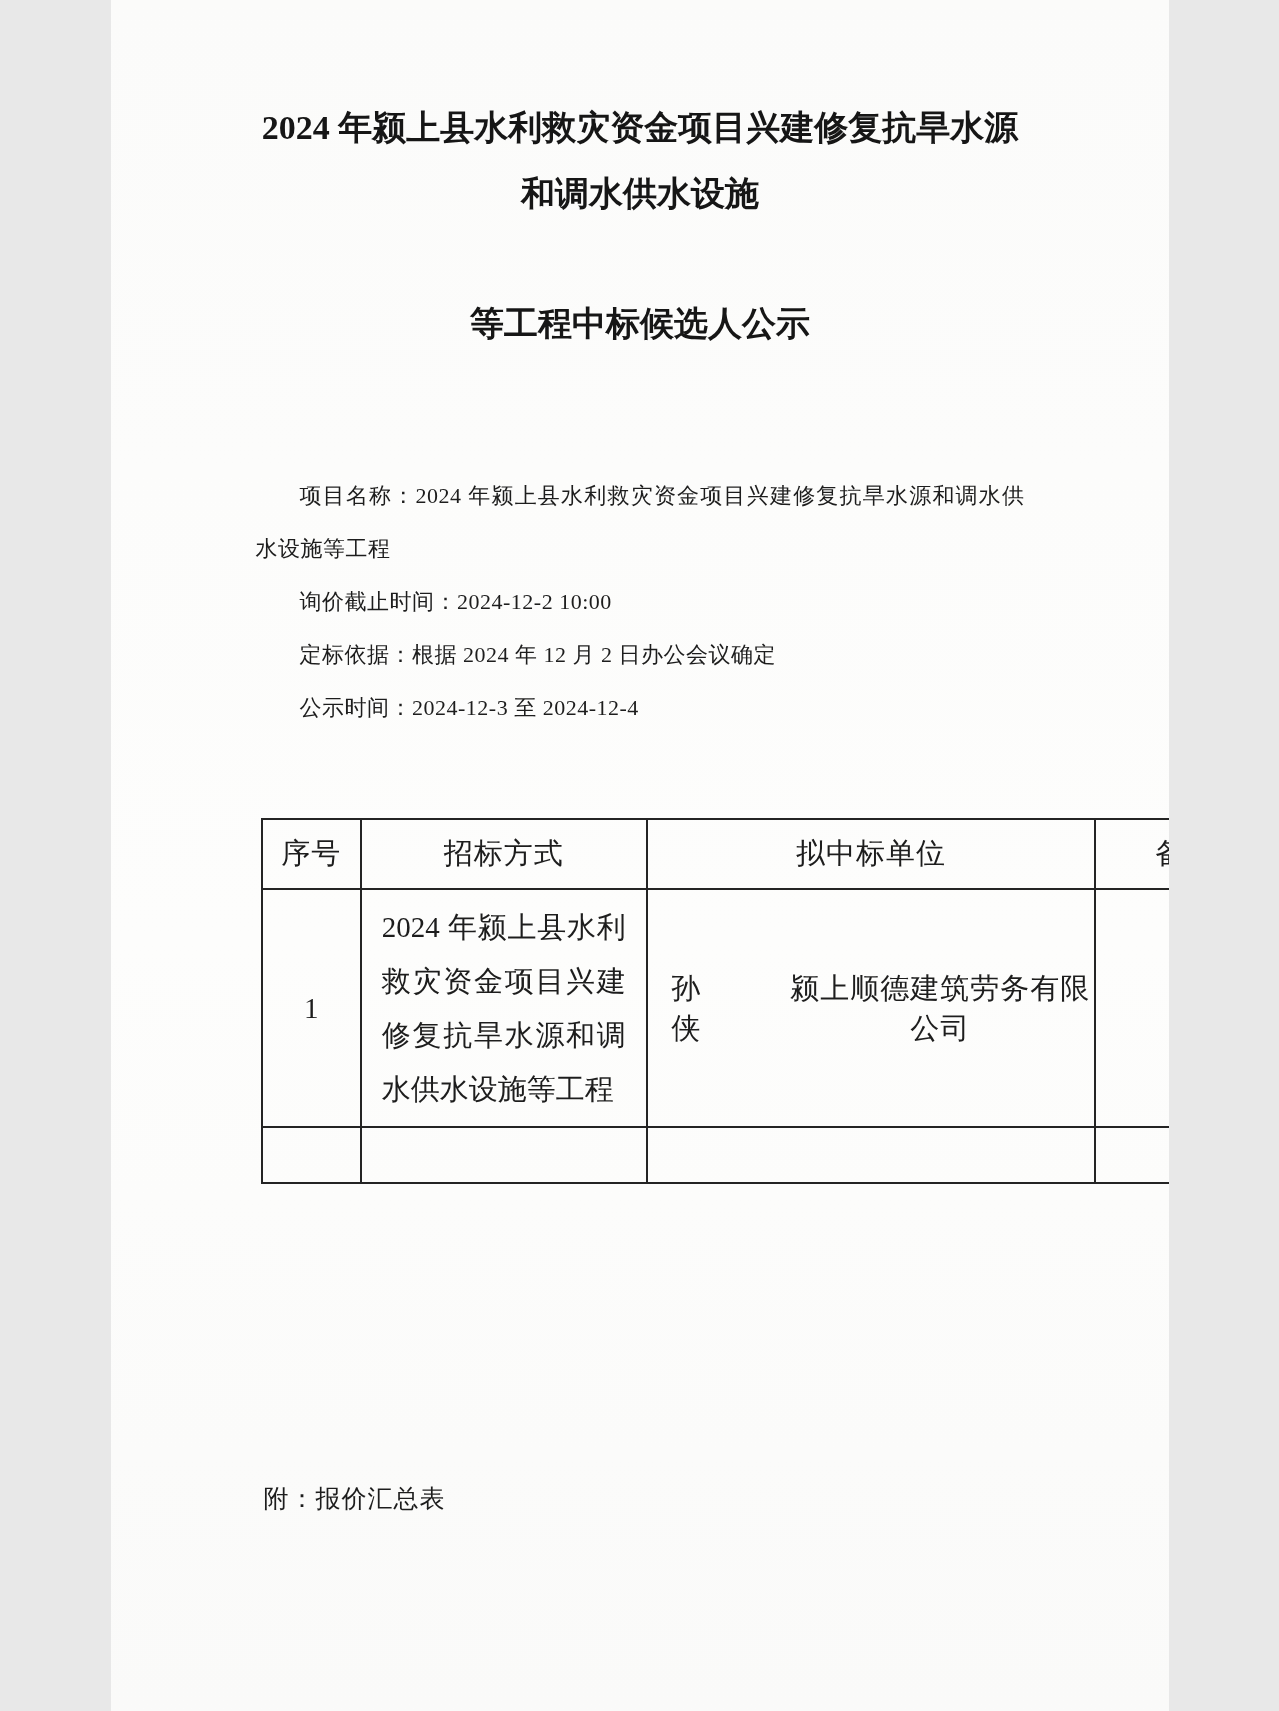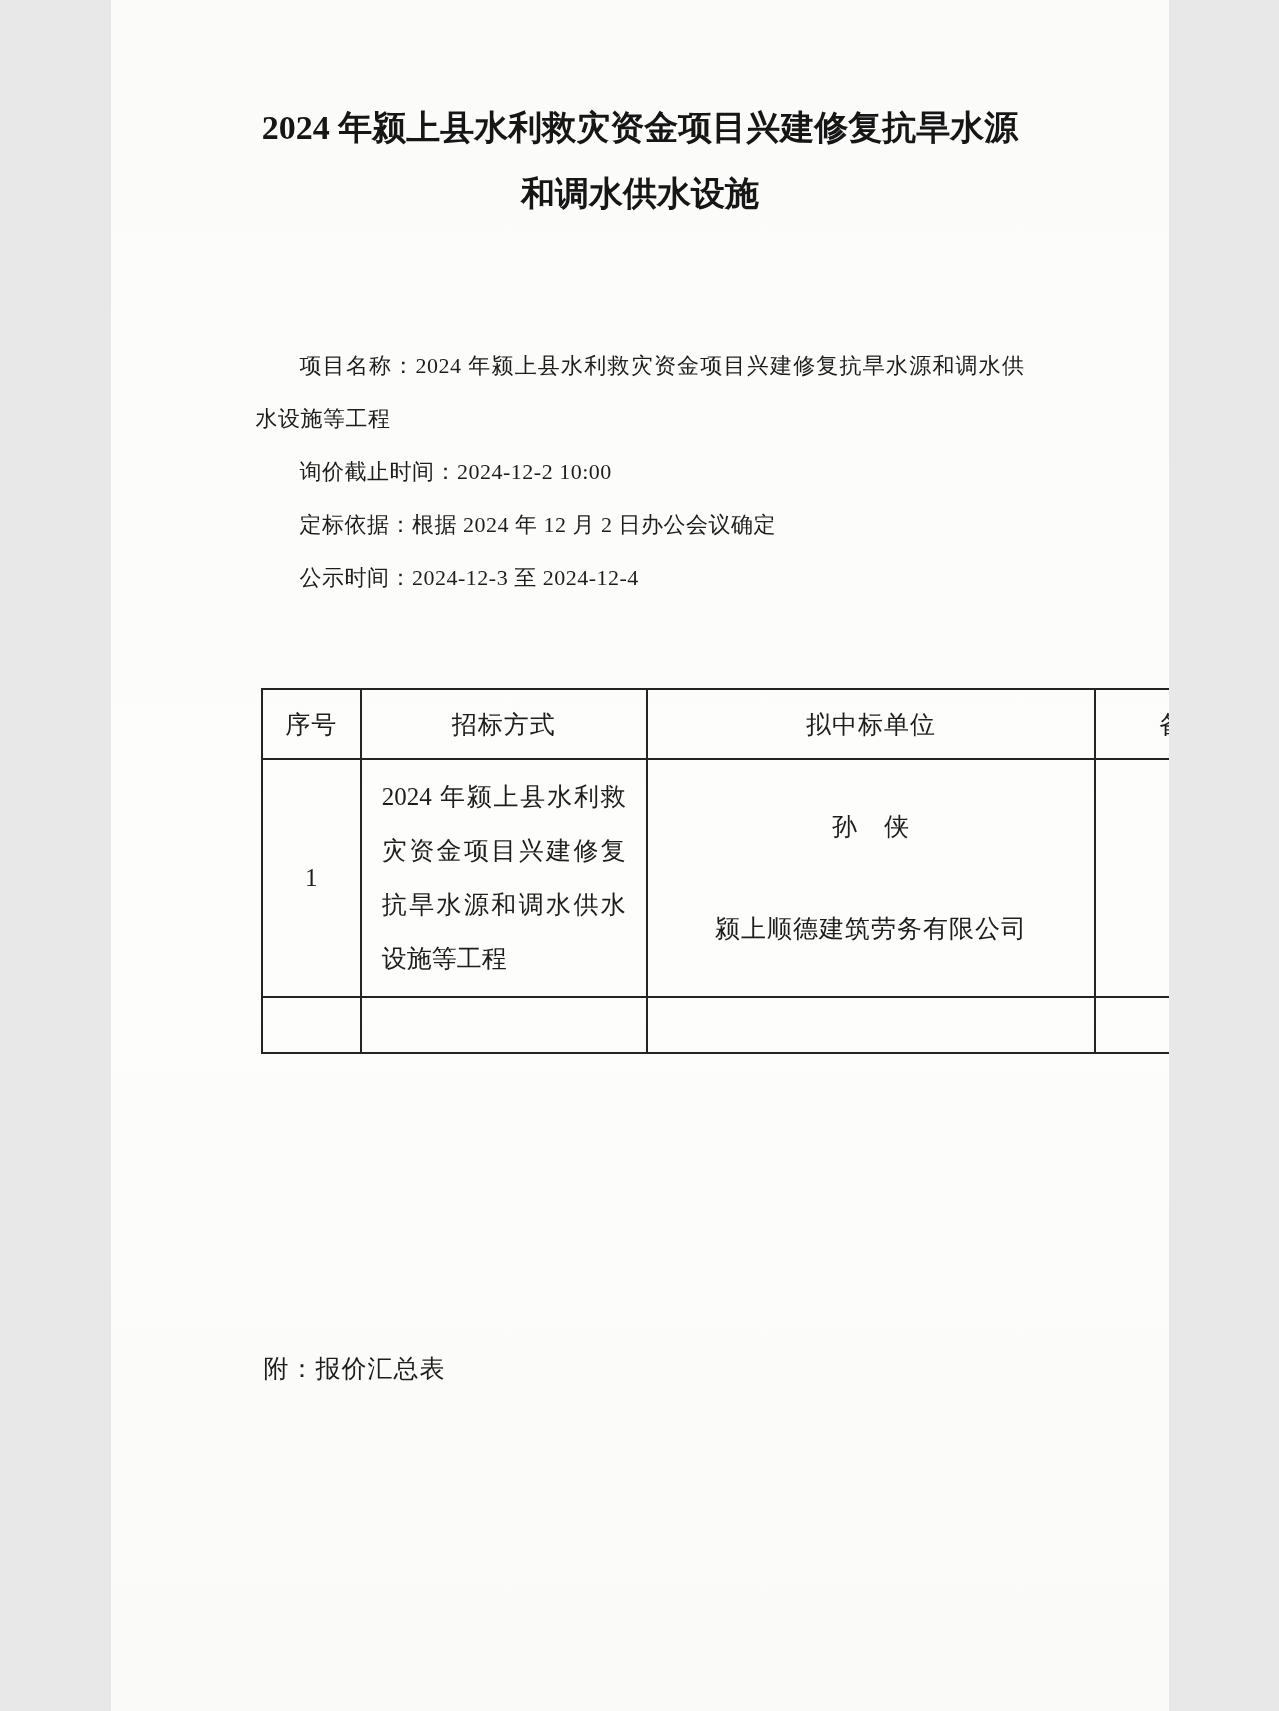--- a/index.html
+++ b/index.html
@@ -46,21 +46,21 @@
     text-align: justify;
   }
 
   
   table.bid-table {
     border-collapse: collapse;
     table-layout: fixed;
     width: 1016px;
     margin-left: 5px;
     margin-top: 84px;
-    font-size: 25px;
+    font-size: 29px;
     color: #1d1d1d;
   }
   table.bid-table col.c-no      { width: 9.8%; }
   table.bid-table col.c-section { width: 28.2%; }
   table.bid-table col.c-winner  { width: 44.2%; }
   table.bid-table col.c-remark  { width: 17.8%; }
 
   table.bid-table th,
   table.bid-table td {
     border: 2px solid #242424;
@@ -78,21 +78,21 @@
   td.cell-no, td.cell-remark { text-align: center; }
 
   td.cell-section {
     padding: 10px 20px;
     text-align: justify;
     line-height: 54px;
   }
 
   td.cell-winner .winner-wrap {
     display: flex;
-    flex-direction: column;
+    flex-direction: row;
     align-items: center;
     justify-content: center;
     gap: 62px;
     height: 100%;
   }
   td.cell-winner .winner-line {
     line-height: 40px;
     letter-spacing: 1px;
     text-align: center;
   }
@@ -118,20 +118,21 @@
     letter-spacing: 1px;
   }
 </style>
 </head>
 <body>
 
 <div class="page">
 
   <h1 class="doc-title">
     <span class="title-line">2024 年颍上县水利救灾资金项目兴建修复抗旱水源和调水供水设施</span>
+    <span class="title-line">等工程中标候选人公示</span>
   </h1>
 
   <div class="meta-block">
     <p class="wrapping">项目名称：2024 年颍上县水利救灾资金项目兴建修复抗旱水源和调水供水设施等工程</p>
     <p>询价截止时间：2024-12-2 10:00</p>
     <p>定标依据：根据 2024 年 12 月 2 日办公会议确定</p>
     <p>公示时间：2024-12-3 至 2024-12-4</p>
   </div>
 
   <table class="bid-table">

